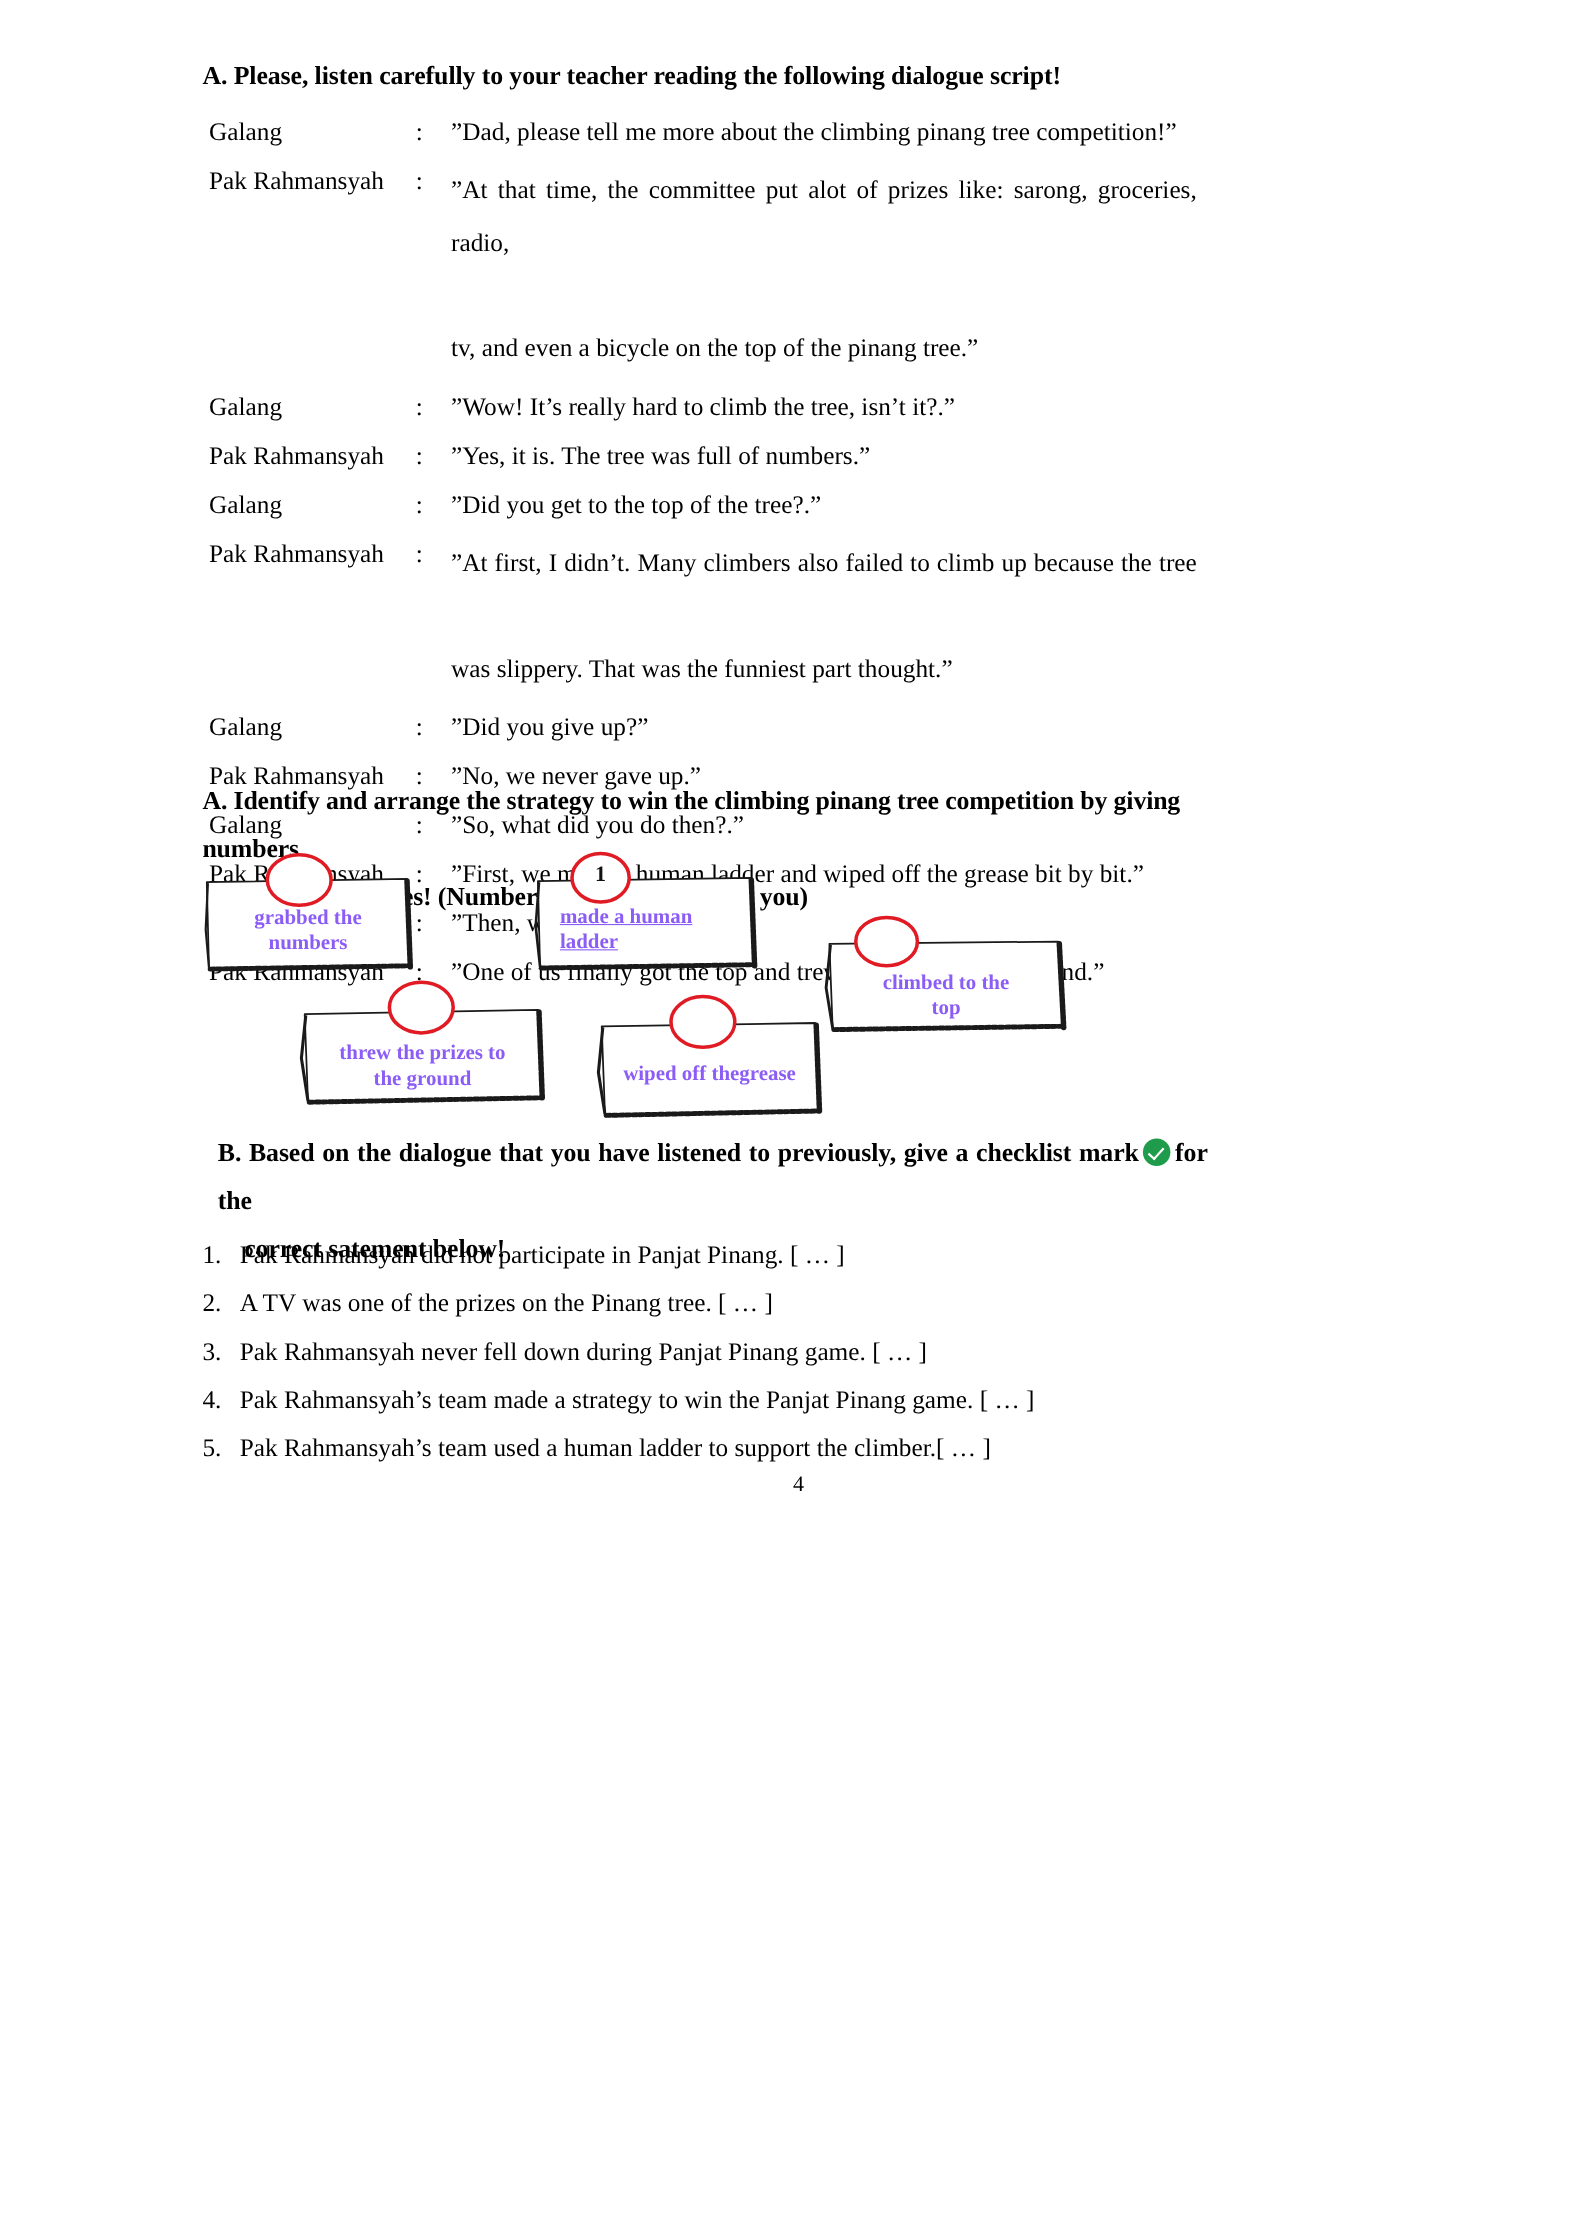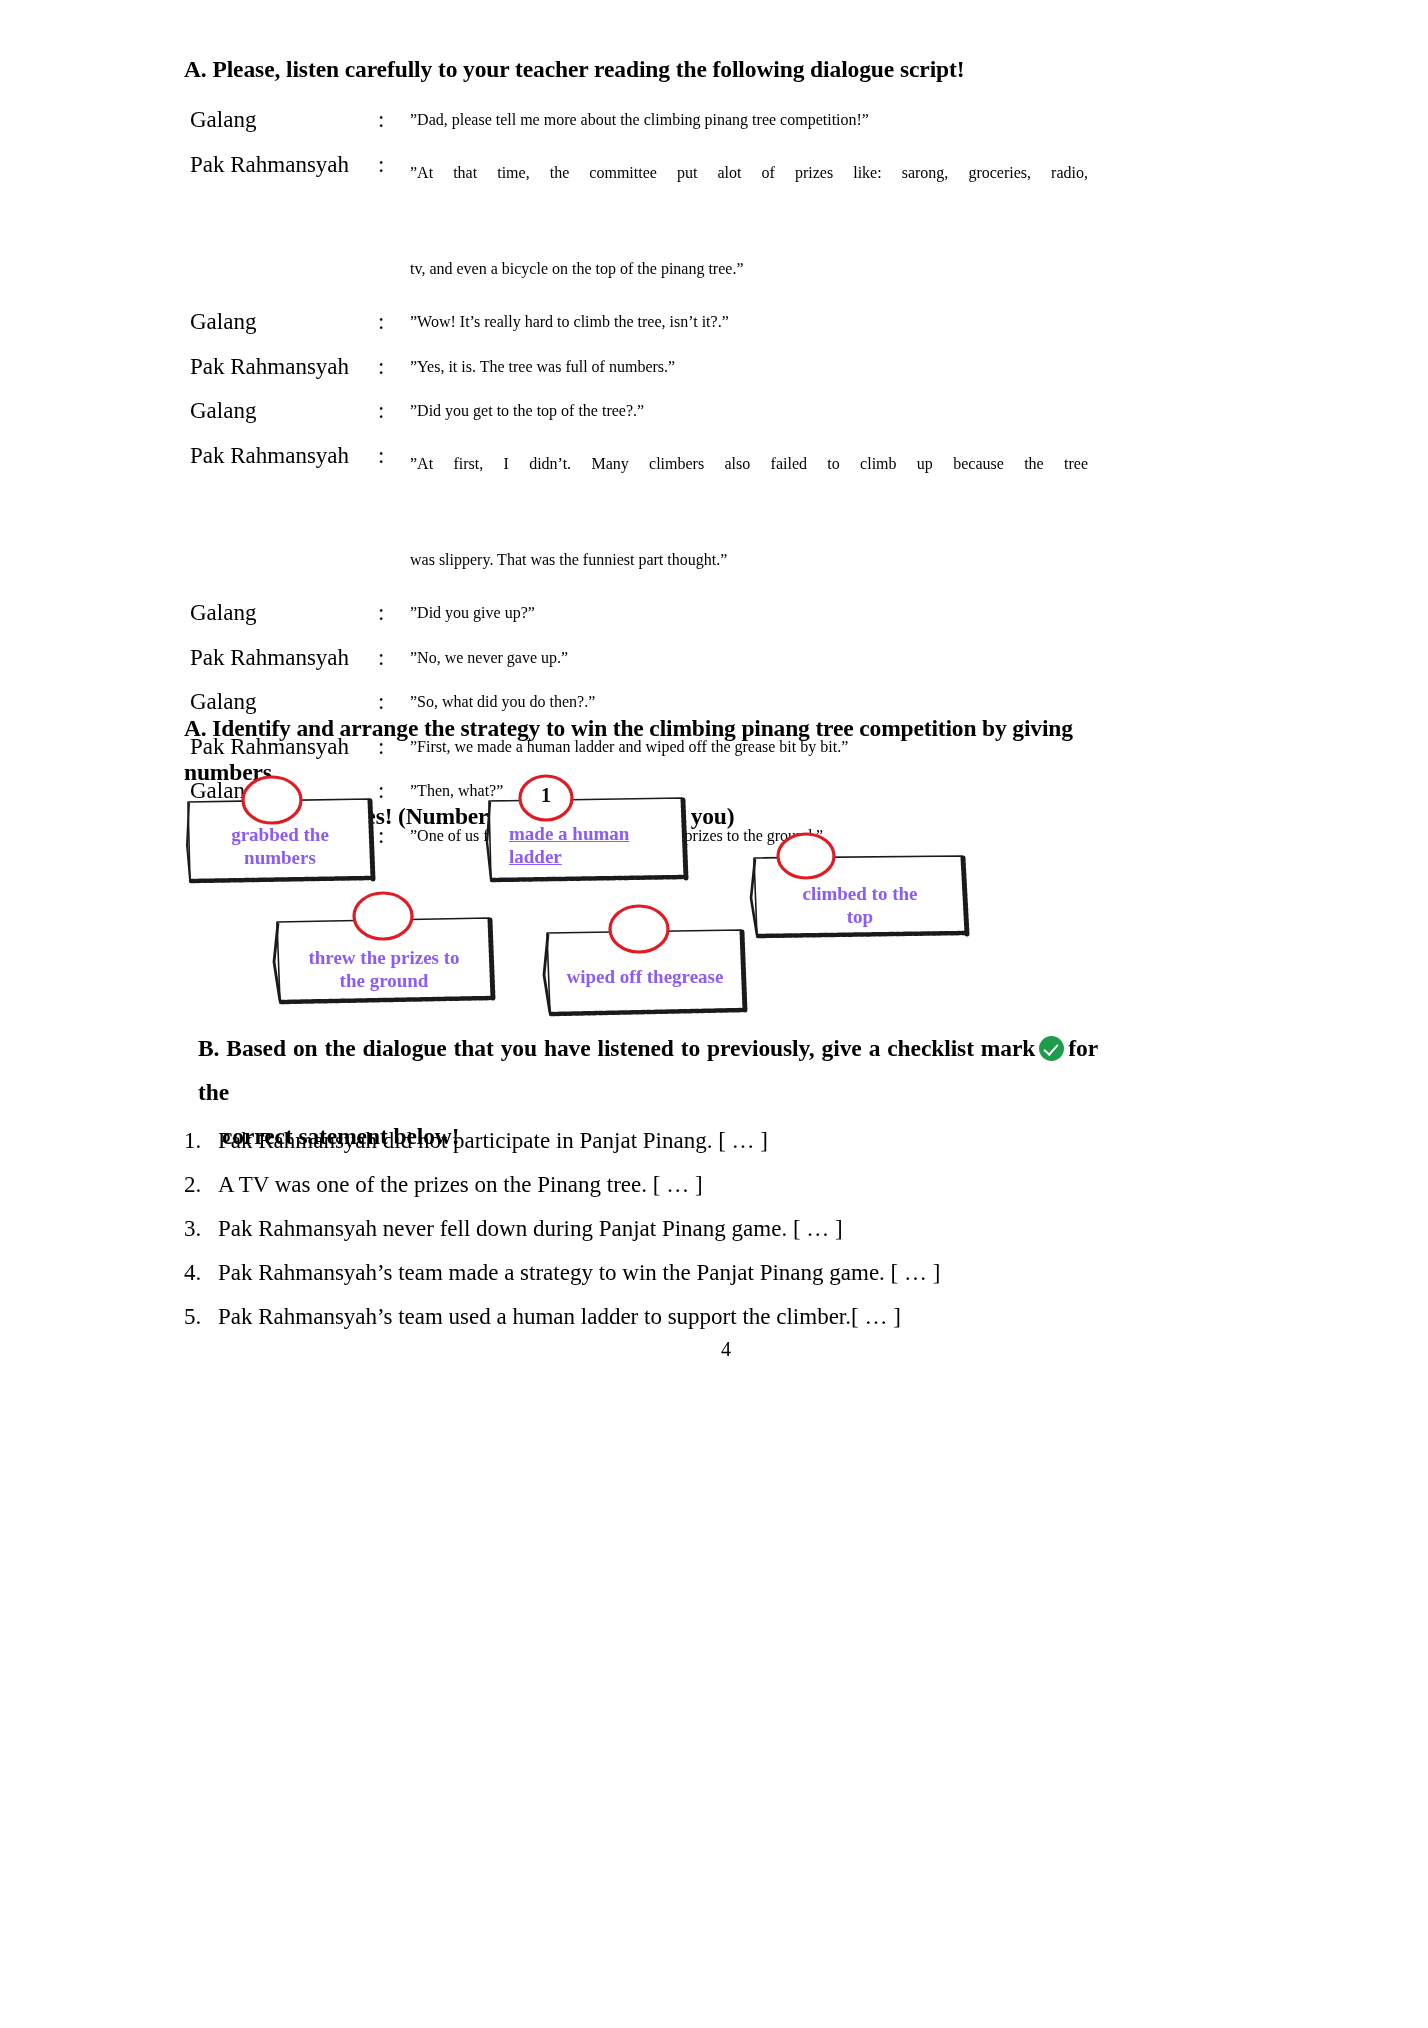--- a/index.html
+++ b/index.html
@@ -52,21 +52,21 @@
     line-height: 31px;
   }
   .d-colon {
     width: 32px;
     flex: 0 0 32px;
     font-size: 23px;
     line-height: 31px;
   }
   .d-text {
     flex: 1 1 auto;
-    font-size: 16px;
+    font-size: 23px;
     line-height: 31px;
     text-align: justify;
     text-justify: inter-word;
     padding-right: 2px;
   }
   .d-text.two-line {
     line-height: 48px;
   }
   .d-text.two-line .ln1 { display: block; text-align: justify; }
   .d-text.two-line .ln1::after {

